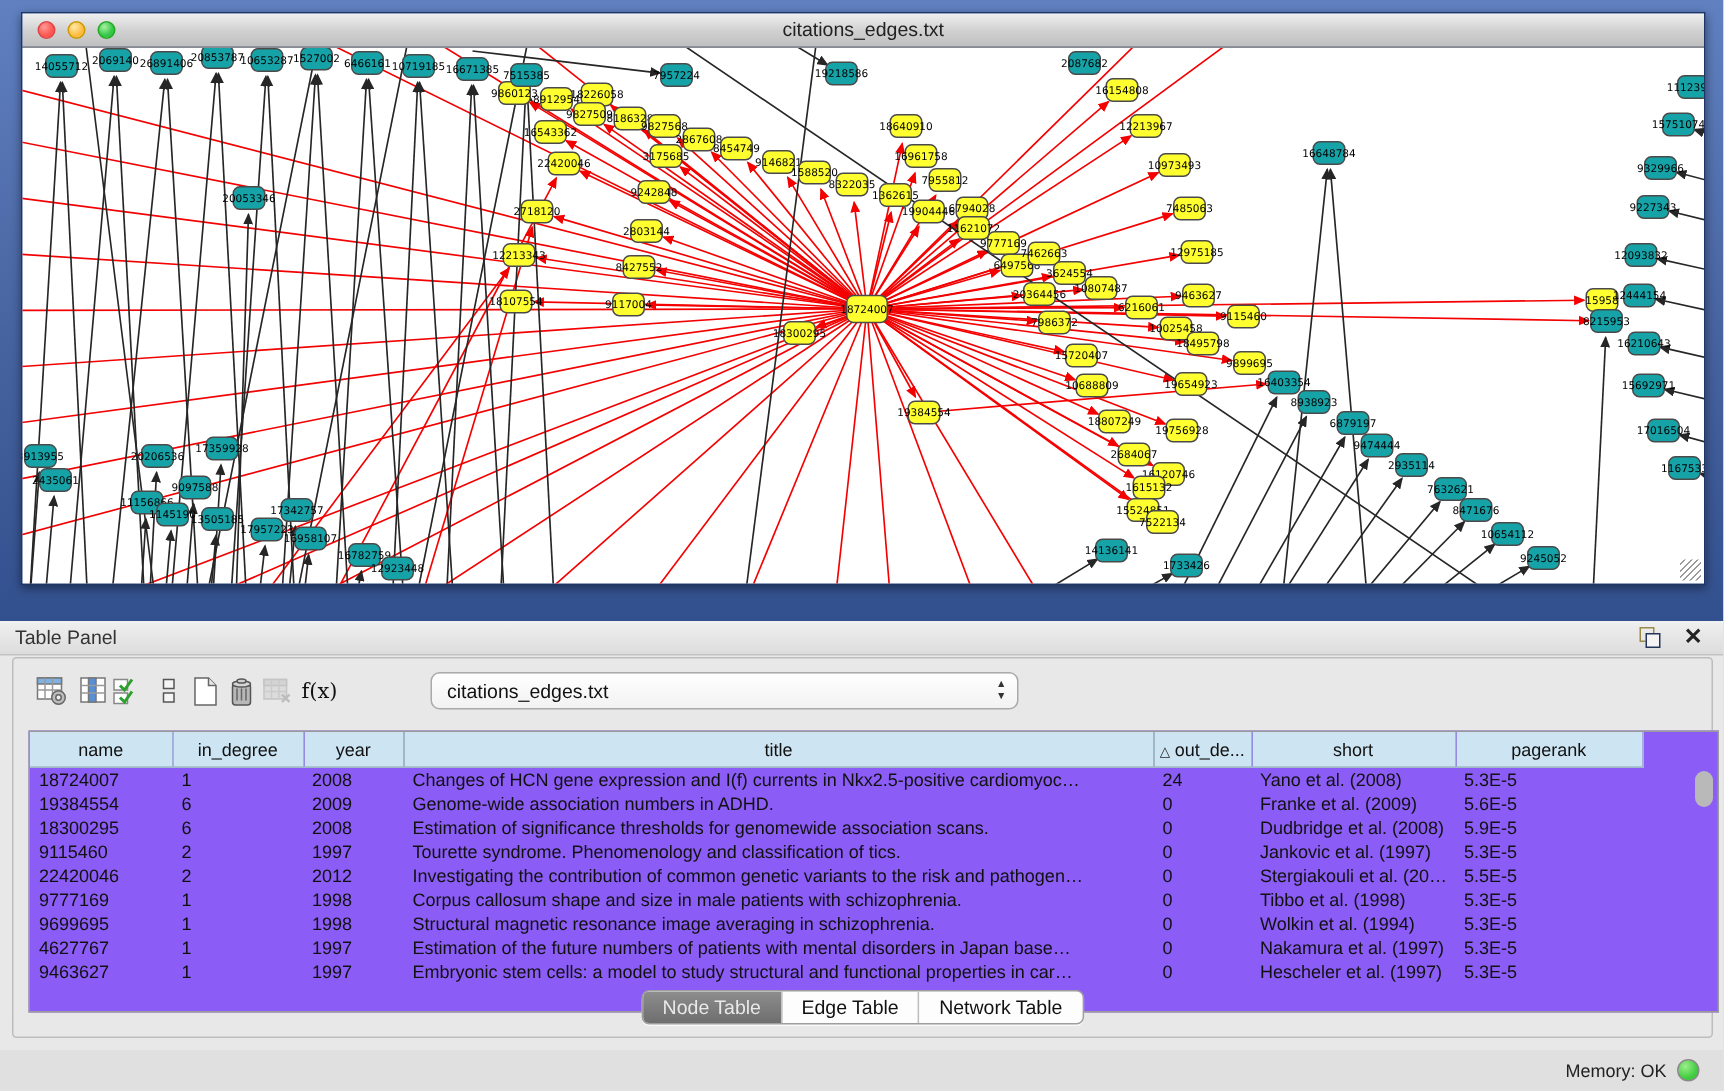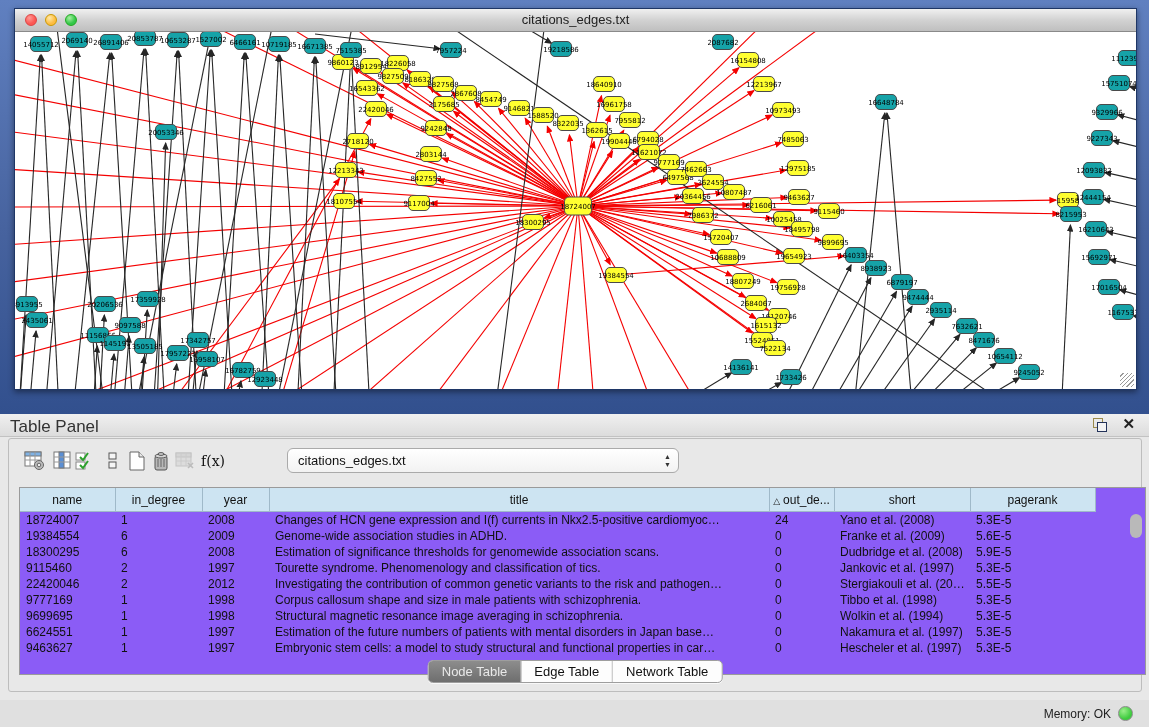--- a/index.html
+++ b/index.html
@@ -27,21 +27,21 @@
   #graph-svg text{font-family:"DejaVu Sans",sans-serif;font-size:7px;fill:#000;}
   #graph-svg rect.nd{stroke:#4a4a4a;stroke-width:1px;}
   #graph-svg rect.t{fill:#16a3a8;}
   #graph-svg rect.y{fill:#ffff30;}
   #resize-grip{position:absolute;right:2px;bottom:2px;width:14px;height:14px;
     background:repeating-linear-gradient(135deg,transparent 0 2px,#9a9a9a 2px 3px);}
 
   
   #table-panel{position:absolute;left:0;top:414px;width:1149px;height:286px;background:#e8e8e8;}
   #tp-header{height:22px;background:linear-gradient(180deg,#f0f0f0,#dcdcdc);border-bottom:1px solid #c2c2c2;position:relative;}
-  #tp-title{position:absolute;left:10px;top:3px;font-size:17px;color:#333;}
+  #tp-title{position:absolute;left:10px;top:3px;font-size:13px;color:#333;}
   #tp-float{position:absolute;right:42px;top:4px;width:14px;height:14px;cursor:pointer;}
   #tp-float .sq1{position:absolute;left:0;top:0;width:8px;height:8px;border:1.5px solid #9a8a4a;}
   #tp-float .sq2{position:absolute;right:0;bottom:0;width:8px;height:8px;border:1.5px solid #24335a;background:#f4f4f4;}
   #tp-close{position:absolute;right:14px;top:1px;font-size:15px;font-weight:bold;color:#222;cursor:pointer;}
   #tp-body{position:absolute;left:8px;top:24px;width:1132px;height:252px;
     border:1px solid #bdbdbd;border-radius:3px;background:#e8e8e8;}
 
   
   #tp-toolbar{position:absolute;left:0;top:0;width:100%;height:46px;}
   .tb-icon{position:absolute;top:10px;width:24px;height:24px;display:flex;align-items:center;justify-content:center;cursor:pointer;}
@@ -595,21 +595,21 @@
                 <td>2008</td>
                 <td>Changes of HCN gene expression and I(f) currents in Nkx2.5-positive cardiomyoc…</td>
                 <td>24</td>
                 <td>Yano et al. (2008)</td>
                 <td>5.3E-5</td>
               </tr>
               <tr>
                 <td>19384554</td>
                 <td>6</td>
                 <td>2009</td>
-                <td>Genome-wide association studies in ADHD.</td>
+                <td>Genome-wide association numbers in ADHD.</td>
                 <td>0</td>
                 <td>Franke et al. (2009)</td>
                 <td>5.6E-5</td>
               </tr>
               <tr>
                 <td>18300295</td>
                 <td>6</td>
                 <td>2008</td>
                 <td>Estimation of significance thresholds for genomewide association scans.</td>
                 <td>0</td>
@@ -646,21 +646,21 @@
               <tr>
                 <td>9699695</td>
                 <td>1</td>
                 <td>1998</td>
                 <td>Structural magnetic resonance image averaging in schizophrenia.</td>
                 <td>0</td>
                 <td>Wolkin et al. (1994)</td>
                 <td>5.3E-5</td>
               </tr>
               <tr>
-                <td>6624551</td>
+                <td>4627767</td>
                 <td>1</td>
                 <td>1997</td>
                 <td>Estimation of the future numbers of patients with mental disorders in Japan base…</td>
                 <td>0</td>
                 <td>Nakamura et al. (1997)</td>
                 <td>5.3E-5</td>
               </tr>
               <tr>
                 <td>9463627</td>
                 <td>1</td>

